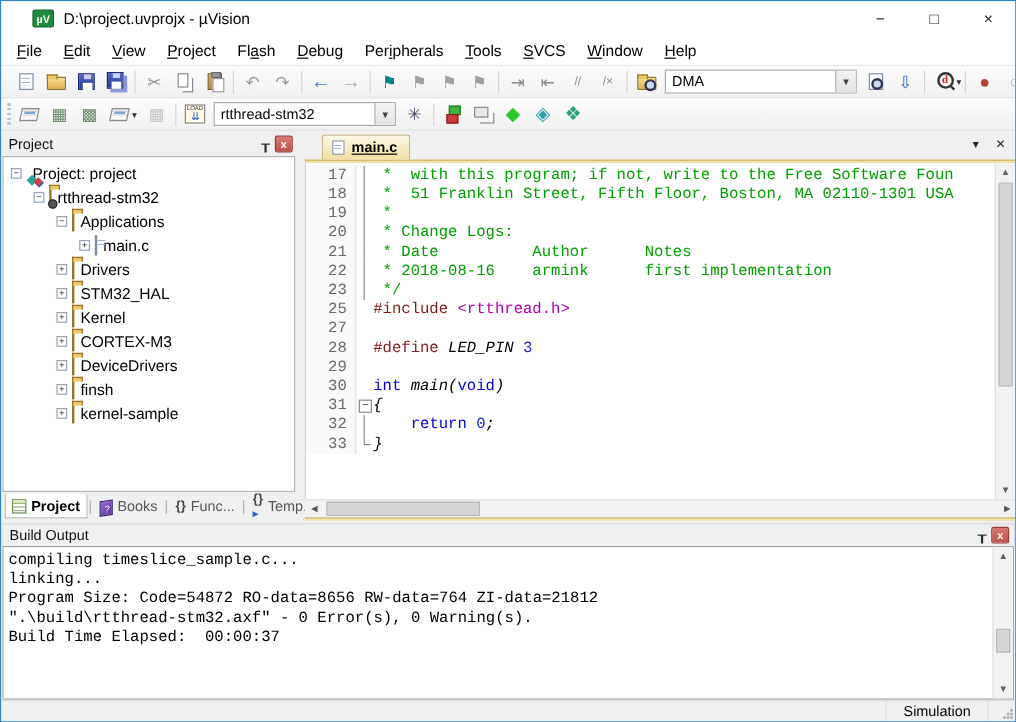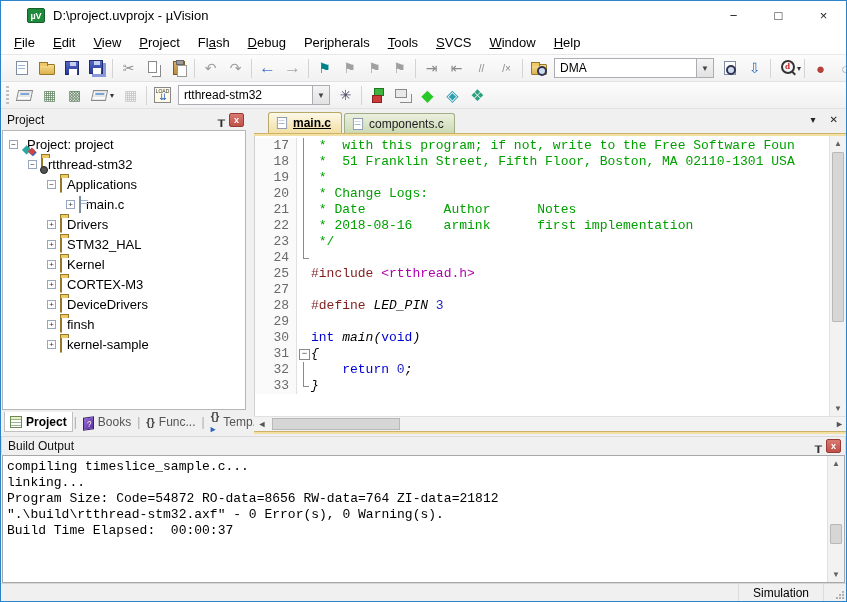--- a/index.html
+++ b/index.html
@@ -356,40 +356,35 @@
     </div>
 
     <div class="v-splitter"></div>
 
     <div class="editor-area">
       <div class="tabbar" id="tabbar">
           <span class="etab active">
             <span class="i-page" style="transform: scale(0.85);"></span>
             <span class="etab-label">main.c</span>
           </span>
-          <span class="etab inactive">
-            <span class="i-page" style="transform: scale(0.85);"></span>
-            <span class="etab-label">components.c</span>
-          </span>
           <span class="tab-btns">
             <span class="tab-btn">▾</span>
             <span class="tab-btn">✕</span>
           </span>
         </div>
       <div class="tabshelf"></div>
       <div class="code-region">
         <div class="code-lines" id="code-lines">
             <div class="code-row"><span class="gut">17</span><span class="fold rail"></span><span class="ct"><span class="c-com"> *  with this program; if not, write to the Free Software Foun</span></span></div>
             <div class="code-row"><span class="gut">18</span><span class="fold rail"></span><span class="ct"><span class="c-com"> *  51 Franklin Street, Fifth Floor, Boston, MA 02110-1301 USA</span></span></div>
             <div class="code-row"><span class="gut">19</span><span class="fold rail"></span><span class="ct"><span class="c-com"> *</span></span></div>
             <div class="code-row"><span class="gut">20</span><span class="fold rail"></span><span class="ct"><span class="c-com"> * Change Logs:</span></span></div>
             <div class="code-row"><span class="gut">21</span><span class="fold rail"></span><span class="ct"><span class="c-com"> * Date          Author      Notes</span></span></div>
             <div class="code-row"><span class="gut">22</span><span class="fold rail"></span><span class="ct"><span class="c-com"> * 2018-08-16    armink      first implementation</span></span></div>
             <div class="code-row"><span class="gut">23</span><span class="fold rail"></span><span class="ct"><span class="c-com"> */</span></span></div>
-            <div class="code-row"><span class="gut">24</span><span class="fold end"></span><span class="ct"></span></div>
             <div class="code-row"><span class="gut">25</span><span class="fold"></span><span class="ct"><span class="c-dir">#include</span><span class="c-pl"> </span><span class="c-str">&lt;rtthread.h&gt;</span></span></div>
             <div class="code-row"><span class="gut">27</span><span class="fold"></span><span class="ct"></span></div>
             <div class="code-row"><span class="gut">28</span><span class="fold"></span><span class="ct"><span class="c-dir">#define</span><span class="c-pl"> LED_PIN </span><span class="c-num">3</span></span></div>
             <div class="code-row"><span class="gut">29</span><span class="fold"></span><span class="ct"></span></div>
             <div class="code-row"><span class="gut">30</span><span class="fold"></span><span class="ct"><span class="c-kw">int</span><span class="c-pl"> main(</span><span class="c-kw">void</span><span class="c-pl">)</span></span></div>
             <div class="code-row"><span class="gut">31</span><span class="fold box"></span><span class="ct"><span class="c-pl">{</span></span></div>
             <div class="code-row"><span class="gut">32</span><span class="fold rail"></span><span class="ct"><span class="c-pl">    </span><span class="c-kw">return</span><span class="c-pl"> </span><span class="c-num">0</span><span class="c-pl">;</span></span></div>
             <div class="code-row"><span class="gut">33</span><span class="fold end"></span><span class="ct"><span class="c-pl">}</span></span></div>
           </div>
         <div class="vscroll">

